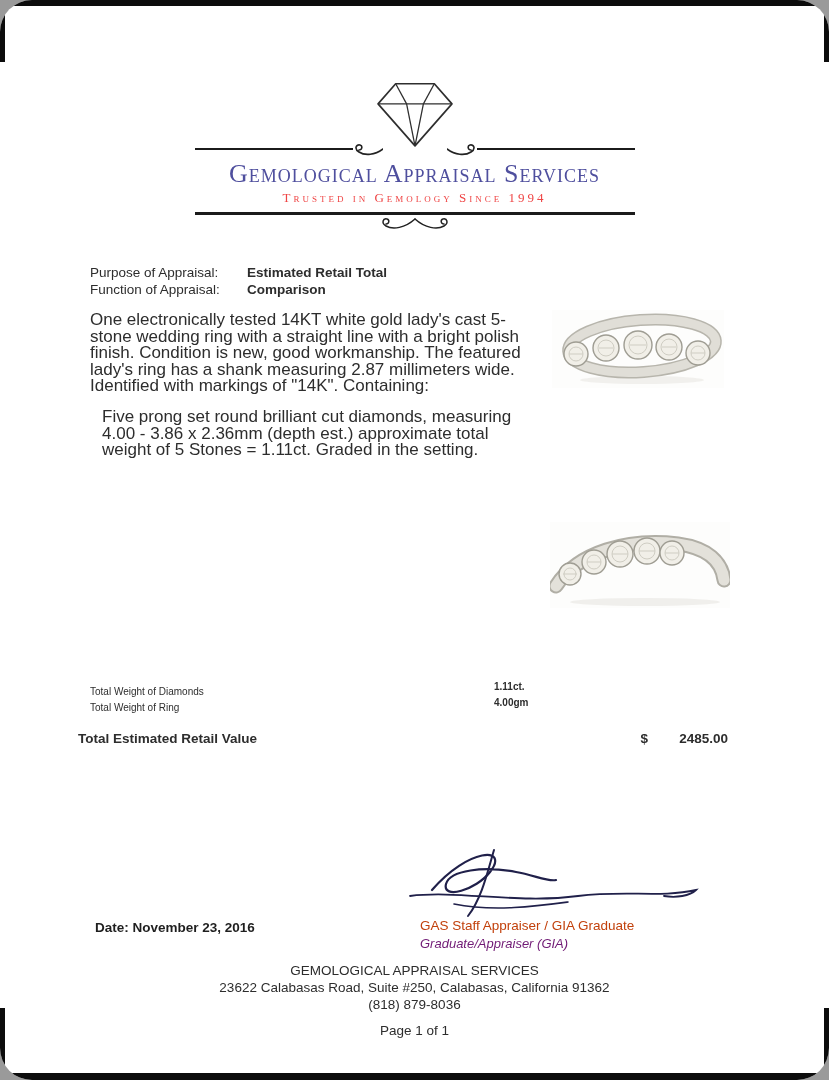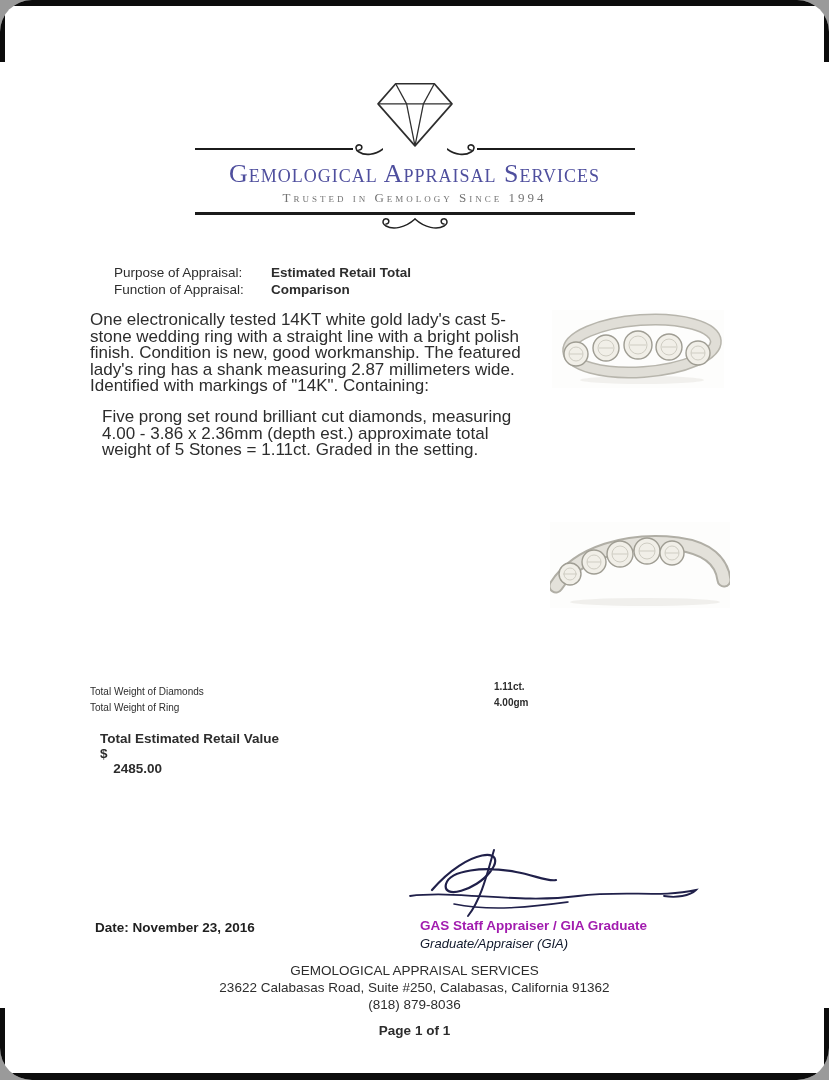--- a/index.html
+++ b/index.html
@@ -23,51 +23,51 @@
   .rule-row{display:flex;align-items:center;height:16px;}
   .rule{flex:1;height:2px;background:#1b1b1b;}
   .rule-gap{width:64px;}
   .curl{flex:0 0 auto;}
   .brand-name{
     margin:3px 0 0 0;font-family:"Liberation Serif",serif;font-weight:400;
     font-variant:small-caps;font-size:26px;letter-spacing:1px;color:#4f4f9e;line-height:1.05;
   }
   .tagline{
     margin-top:3px;font-family:"Liberation Serif",serif;font-variant:small-caps;
-    font-size:13px;letter-spacing:3px;color:#737373;
+    font-size:13px;letter-spacing:3px;color:#ef4444;
   }
   .rule-bottom{height:3px;background:#1b1b1b;margin-top:6px;}
   .ornament-bottom{display:block;margin:1px auto 0 auto;}
 
   
   .abs{position:absolute;}
   .kv-row{display:flex;font-size:13.5px;line-height:17px;}
-  .kv-label{width:157px;margin-left:24px;}
+  .kv-label{width:157px;}
   .kv-value{font-weight:700;}
   .para{font-size:17px;line-height:16.5px;}
   .grade-row{display:flex;font-size:13.5px;line-height:15.8px;}
   .grade-label{width:95px;}
   .grade-value{font-weight:700;}
   .total-row{display:flex;font-size:10px;line-height:16px;}
   .total-label{width:404px;}
   .total-value{font-weight:700;position:relative;top:-5px;}
   .retail-row{display:flex;align-items:baseline;font-size:13.5px;}
   .retail-label{font-weight:700;}
   .retail-spacer{flex:1;}
   .retail-currency{font-weight:700;margin-right:18px;}
   .retail-amount{font-weight:700;width:62px;text-align:right;}
 
   .photo{position:absolute;background:#fdfdfc;}
 
-  .appraiser-line{font-size:13.5px;font-weight:700;color:#a21caf;}
-  .credential-line{font-size:13px;font-style:italic;color:#0f172a;margin-top:3px;}
+  .appraiser-line{font-size:13.5px;font-weight:400;color:#c2410c;}
+  .credential-line{font-size:13px;font-style:italic;color:#701a75;margin-top:3px;}
   .date-line{font-size:13.5px;font-weight:700;color:#1f1f1f;}
 
   .footer{position:absolute;left:0;right:0;top:962px;text-align:center;font-size:13.5px;line-height:17px;color:#2d2d2d;}
-  .footer .page-number{font-weight:700;margin-top:9px;}
+  .footer .page-number{font-weight:400;margin-top:9px;}
 </style>
 </head>
 <body>
 
 <div class="page">
 
   <div class="edge edge-top"></div>
   <div class="edge edge-bottom"></div>
   <div class="edge edge-lt"></div>
   <div class="edge edge-rt"></div>
@@ -178,21 +178,21 @@
     <div class="total-row">
       <span class="total-label">Total Weight of Diamonds</span>
       <span class="total-value">1.11ct.</span>
     </div>
     <div class="total-row">
       <span class="total-label">Total Weight of Ring</span>
       <span class="total-value">4.00gm</span>
     </div>
   </div>
 
-  <div class="retail-row abs" style="left:100px;top:731px;width:650px;flex-direction:column;">
+  <div class="retail-row abs" style="left:78px;top:731px;width:650px;">
     <span class="retail-label">Total Estimated Retail Value</span>
     <span class="retail-spacer"></span>
     <span class="retail-currency">$</span>
     <span class="retail-amount">2485.00</span>
   </div>
 
   <svg class="abs" style="left:398px;top:846px;" width="312" height="74" viewBox="0 0 312 74">
     <g fill="none" stroke="#20204a" stroke-linecap="round">
       <path d="M34,44 C70,2 112,0 92,26 C78,44 44,54 48,38 C52,24 86,20 118,26 C136,29 150,36 158,34" stroke-width="2.2"></path>
       <path d="M96,4 C90,24 84,52 70,70" stroke-width="2"></path>

